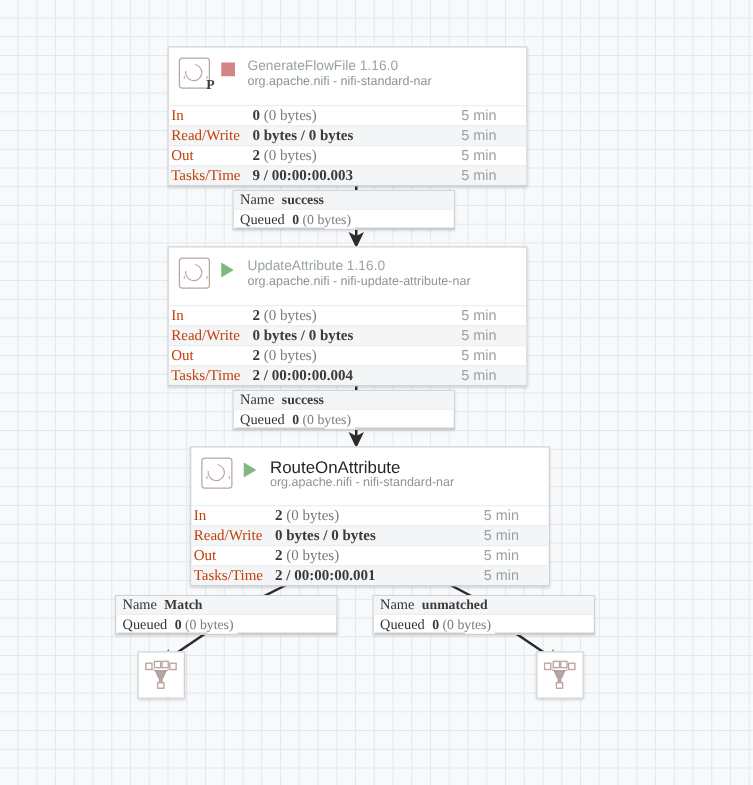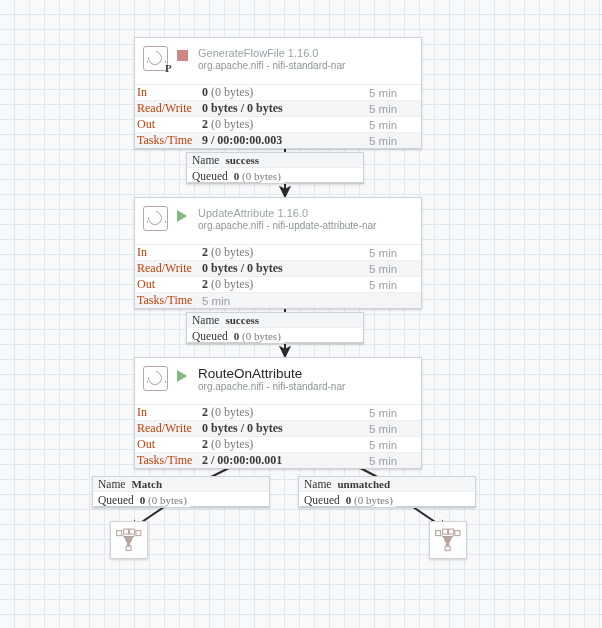--- a/index.html
+++ b/index.html
@@ -352,40 +352,41 @@
       <span class="stat-value"><b>0 bytes / 0 bytes</b> <span class="muted"></span></span>
       <span class="stat-time">5 min</span>
     </div>
     <div class="stat-row">
       <span class="stat-label">Out</span>
       <span class="stat-value"><b>2</b> <span class="muted">(0 bytes)</span></span>
       <span class="stat-time">5 min</span>
     </div>
     <div class="stat-row alt">
       <span class="stat-label">Tasks/Time</span>
+      <span class="stat-value"><b>2 / 00:00:00.004</b> <span class="muted"></span></span>
       <span class="stat-time">5 min</span>
     </div>
   </div>
 
   <div class="connection" style="left:186px; top:312px;">
     <div class="conn-row name-row">
       <span class="conn-key">Name</span>
       <span class="conn-val">success</span>
     </div>
     <div class="conn-row">
       <span class="conn-key">Queued</span>
       <span class="conn-val"><span>0</span> <span class="muted">(0 bytes)</span></span>
     </div>
     <div class="conn-bars">
       <div class="conn-bar-a"></div>
         <div class="conn-bar-b"></div>
     </div>
   </div>
 
-  <div class="processor" style="left:134px; top:357px;">
+  <div class="processor" style="left:152px; top:357px;">
     <div class="proc-header">
       <div class="proc-icon-wrap">
         <div class="proc-icon">
             <div class="proc-icon-tick"></div>
           </div>
         <span class="proc-icon-letter"></span>
       </div>
       <div class="state-badge">
         <div class="state-running"></div>
       </div>

